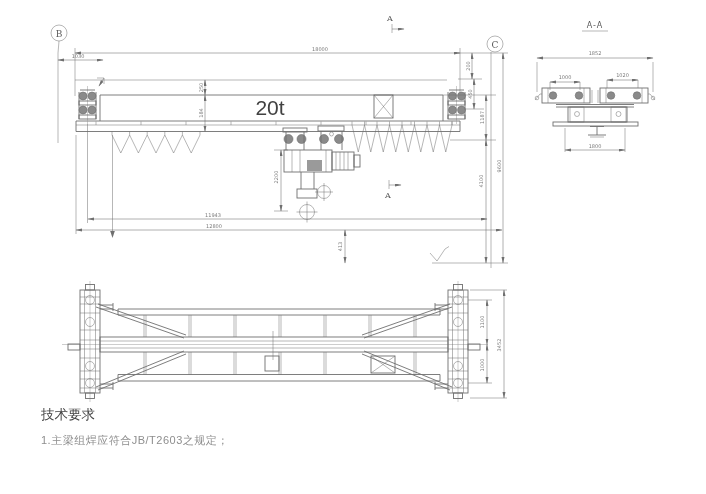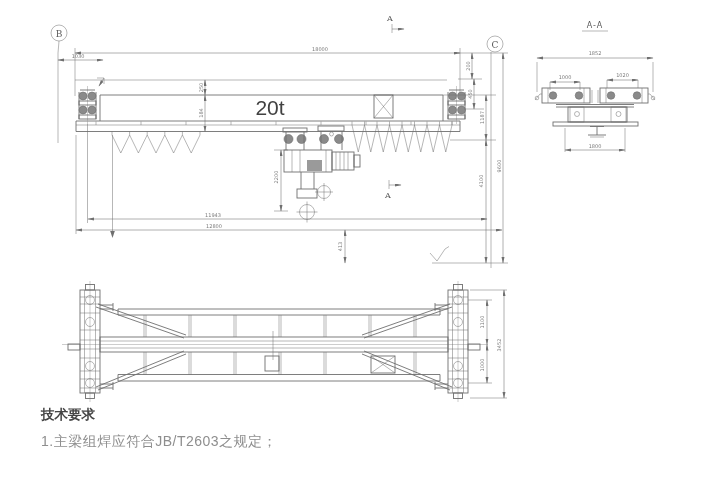--- a/index.html
+++ b/index.html
@@ -16,22 +16,22 @@
   .cl{stroke:#9a9a9a;stroke-width:0.5;fill:none;}
   .dim{stroke:var(--line);stroke-width:0.55;fill:none;}
   .fil{fill:#8a8a8a;stroke:var(--line);stroke-width:0.6;}
   .dk{fill:#9a9a9a;stroke:none;}
   .dt{font:5px "DejaVu Sans",sans-serif;fill:#7a7a7a;text-anchor:middle;}
   .gl{font:9px "DejaVu Serif",serif;fill:#5a5a5a;text-anchor:middle;}
   .sa{font:8px "DejaVu Serif",serif;fill:#5a5a5a;text-anchor:middle;}
   .cap{font:21px "Liberation Sans",sans-serif;fill:#414141;text-anchor:middle;}
   .aa{font:8px "DejaVu Sans",sans-serif;fill:#5a5a5a;text-anchor:middle;letter-spacing:1px;}
   #notes{position:absolute;left:41px;top:406px;width:640px;}
-  #notes .ttl{font-size:13.5px;font-weight:bold;color:#454545;margin:0 0 9px 0;}
-  #notes .nl{font-size:14px;color:var(--note);margin:0 0 9px 0;letter-spacing:0.5px;}
+  #notes .ttl{font-size:13.5px;font-weight:normal;color:#454545;margin:0 0 9px 0;}
+  #notes .nl{font-size:11px;color:var(--note);margin:0 0 9px 0;letter-spacing:0.5px;}
 </style>
 </head>
 <body>
 
 <svg width="706" height="406" viewBox="0 0 706 406">
   <defs>
     <marker id="arr" markerWidth="7" markerHeight="4" refX="6" refY="1.5" orient="auto-start-reverse" markerUnits="userSpaceOnUse">
       <path d="M0,0 L6.5,1.5 L0,3 Z" fill="#6f6f6f"></path>
     </marker>
   </defs>

